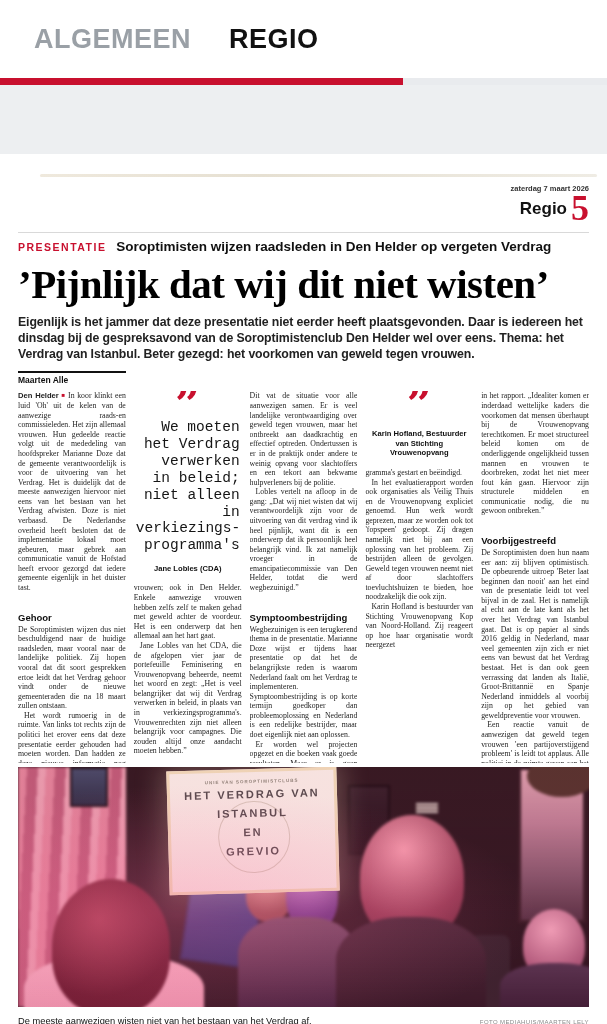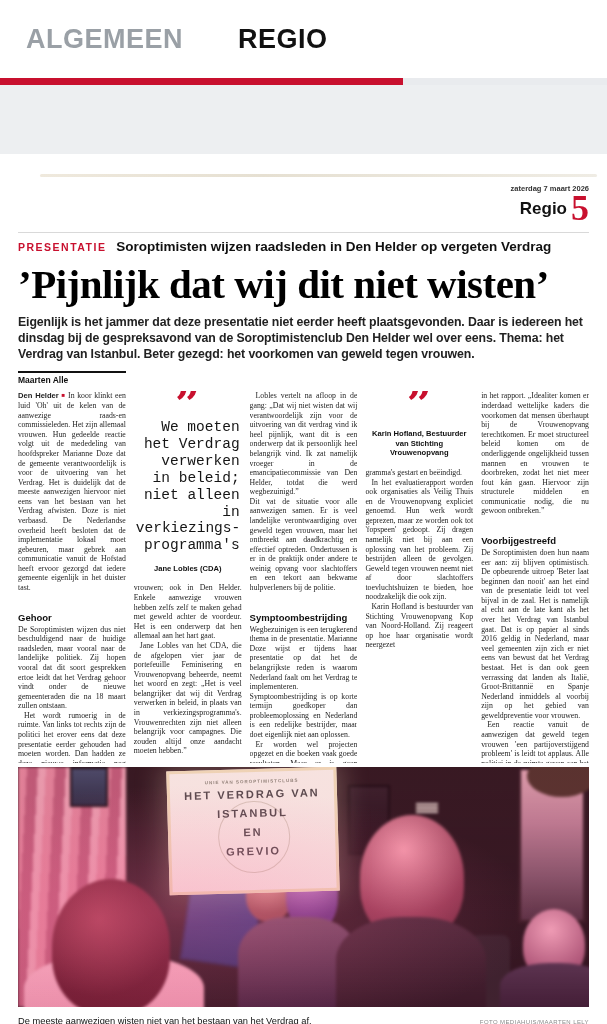--- a/index.html
+++ b/index.html
@@ -1,21 +1,21 @@
 <!DOCTYPE html>
 <html><head>
 <meta charset="utf-8">
 <style>
   html,body{margin:0;padding:0;}
   body{
     width:607px;height:1024px;overflow:hidden;background:#ffffff;
     font-family:"Liberation Sans",sans-serif;color:#1d1d1d;position:relative;
   }
   
-  .tabs-bar{height:78px;display:flex;align-items:center;gap:55px;padding-left:26px;background:#fff;}
+  .tabs-bar{height:78px;display:flex;align-items:center;gap:38px;padding-left:34px;background:#fff;}
   .tab{font-weight:bold;font-size:27px;letter-spacing:.5px;}
   .tab.inactive{color:#9aa0a6;}
   .tab.active{color:#111;}
   .red-bar-row{position:relative;height:7px;background:#e9ebee;}
   .red-bar{position:absolute;left:0;top:0;height:7px;width:403px;background:#c8102e;}
   .gray-band{height:69px;background:#edeff1;}
   
   .paper{position:relative;background:#fff;padding:0 18px;}
   .fold-line{position:absolute;left:40px;right:10px;top:20px;height:3px;
     background:linear-gradient(90deg,#efe9dd,#e6e0d2 40%,#efece4);border-radius:2px;}
@@ -137,22 +137,22 @@
       <div class="col">
         <div class="pullquote">
           <span class="pq-glyph">”</span>
           <div class="pq-text">We moeten het Verdrag verwerken in beleid; niet alleen in verkiezings­programma's</div>
           <div class="pq-attr">Jane Lobles (CDA)</div>
         </div>
         <p class="p">vrouwen; ook in Den Helder. Enkele aanwezige vrouwen hebben zelfs zelf te maken gehad met geweld achter de voordeur. Het is een onderwerp dat hen allemaal aan het hart gaat.</p>
         <p class="p indent">Jane Lobles van het CDA, die de afgelopen vier jaar de portefeuille Feminisering en Vrouwenopvang beheerde, neemt het woord en zegt: „Het is veel belangrijker dat wij dit Verdrag verwerken in beleid, in plaats van in verkiezingsprogramma's. Vrouwenrechten zijn niet alleen belangrijk voor campagnes. Die zouden altijd onze aandacht moeten hebben.”</p>
       </div>
       <div class="col">
+        <p class="p">Dit vat de situatie voor alle aanwezigen samen. Er is veel landelijke verontwaardiging over geweld tegen vrouwen, maar het ontbreekt aan daadkrachtig en effectief optreden. Ondertussen is er in de praktijk onder andere te weinig opvang voor slachtoffers en een tekort aan bekwame hulpverleners bij de politie.</p>
         <p class="p indent">Lobles vertelt na afloop in de gang: „Dat wij niet wisten dat wij verantwoordelijk zijn voor de uitvoering van dit verdrag vind ik heel pijnlijk, want dit is een onderwerp dat ik persoonlijk heel belangrijk vind. Ik zat namelijk vroeger in de emancipatiecommissie van Den Helder, totdat die werd wegbezuinigd.”</p>
-        <p class="p">Dit vat de situatie voor alle aanwezigen samen. Er is veel landelijke verontwaardiging over geweld tegen vrouwen, maar het ontbreekt aan daadkrachtig en effectief optreden. Ondertussen is er in de praktijk onder andere te weinig opvang voor slachtoffers en een tekort aan bekwame hulpverleners bij de politie.</p>
         <div class="subhead">Symptoombestrijding</div>
         <p class="p">Wegbezuinigen is een terugkerend thema in de presentatie. Marianne Doze wijst er tijdens haar presentatie op dat het de belangrijkste reden is waarom Nederland faalt om het Verdrag te implementeren. Symptoombestrijding is op korte termijn goedkoper dan probleemoplossing en Nederland is een redelijke bestrijder, maar doet eigenlijk niet aan oplossen.</p>
         <p class="p indent">Er worden wel projecten opgezet en die boeken vaak goede resultaten. Maar er is geen langetermijnvisie, wat ertoe leidt dat zij na enkele jaren weer verdwijnen wegens een tekort aan middelen. Op deze manier zijn er ook in Den Helder allerlei emancipatiepro-</p>
       </div>
       <div class="col">
         <div class="pullquote">
           <span class="pq-glyph">”</span>
           <div class="pq-attr">Karin Hofland, Bestuurder van Stichting Vrouwenopvang</div>
         </div>
         <p class="p">gramma's gestart en beëindigd.</p>

